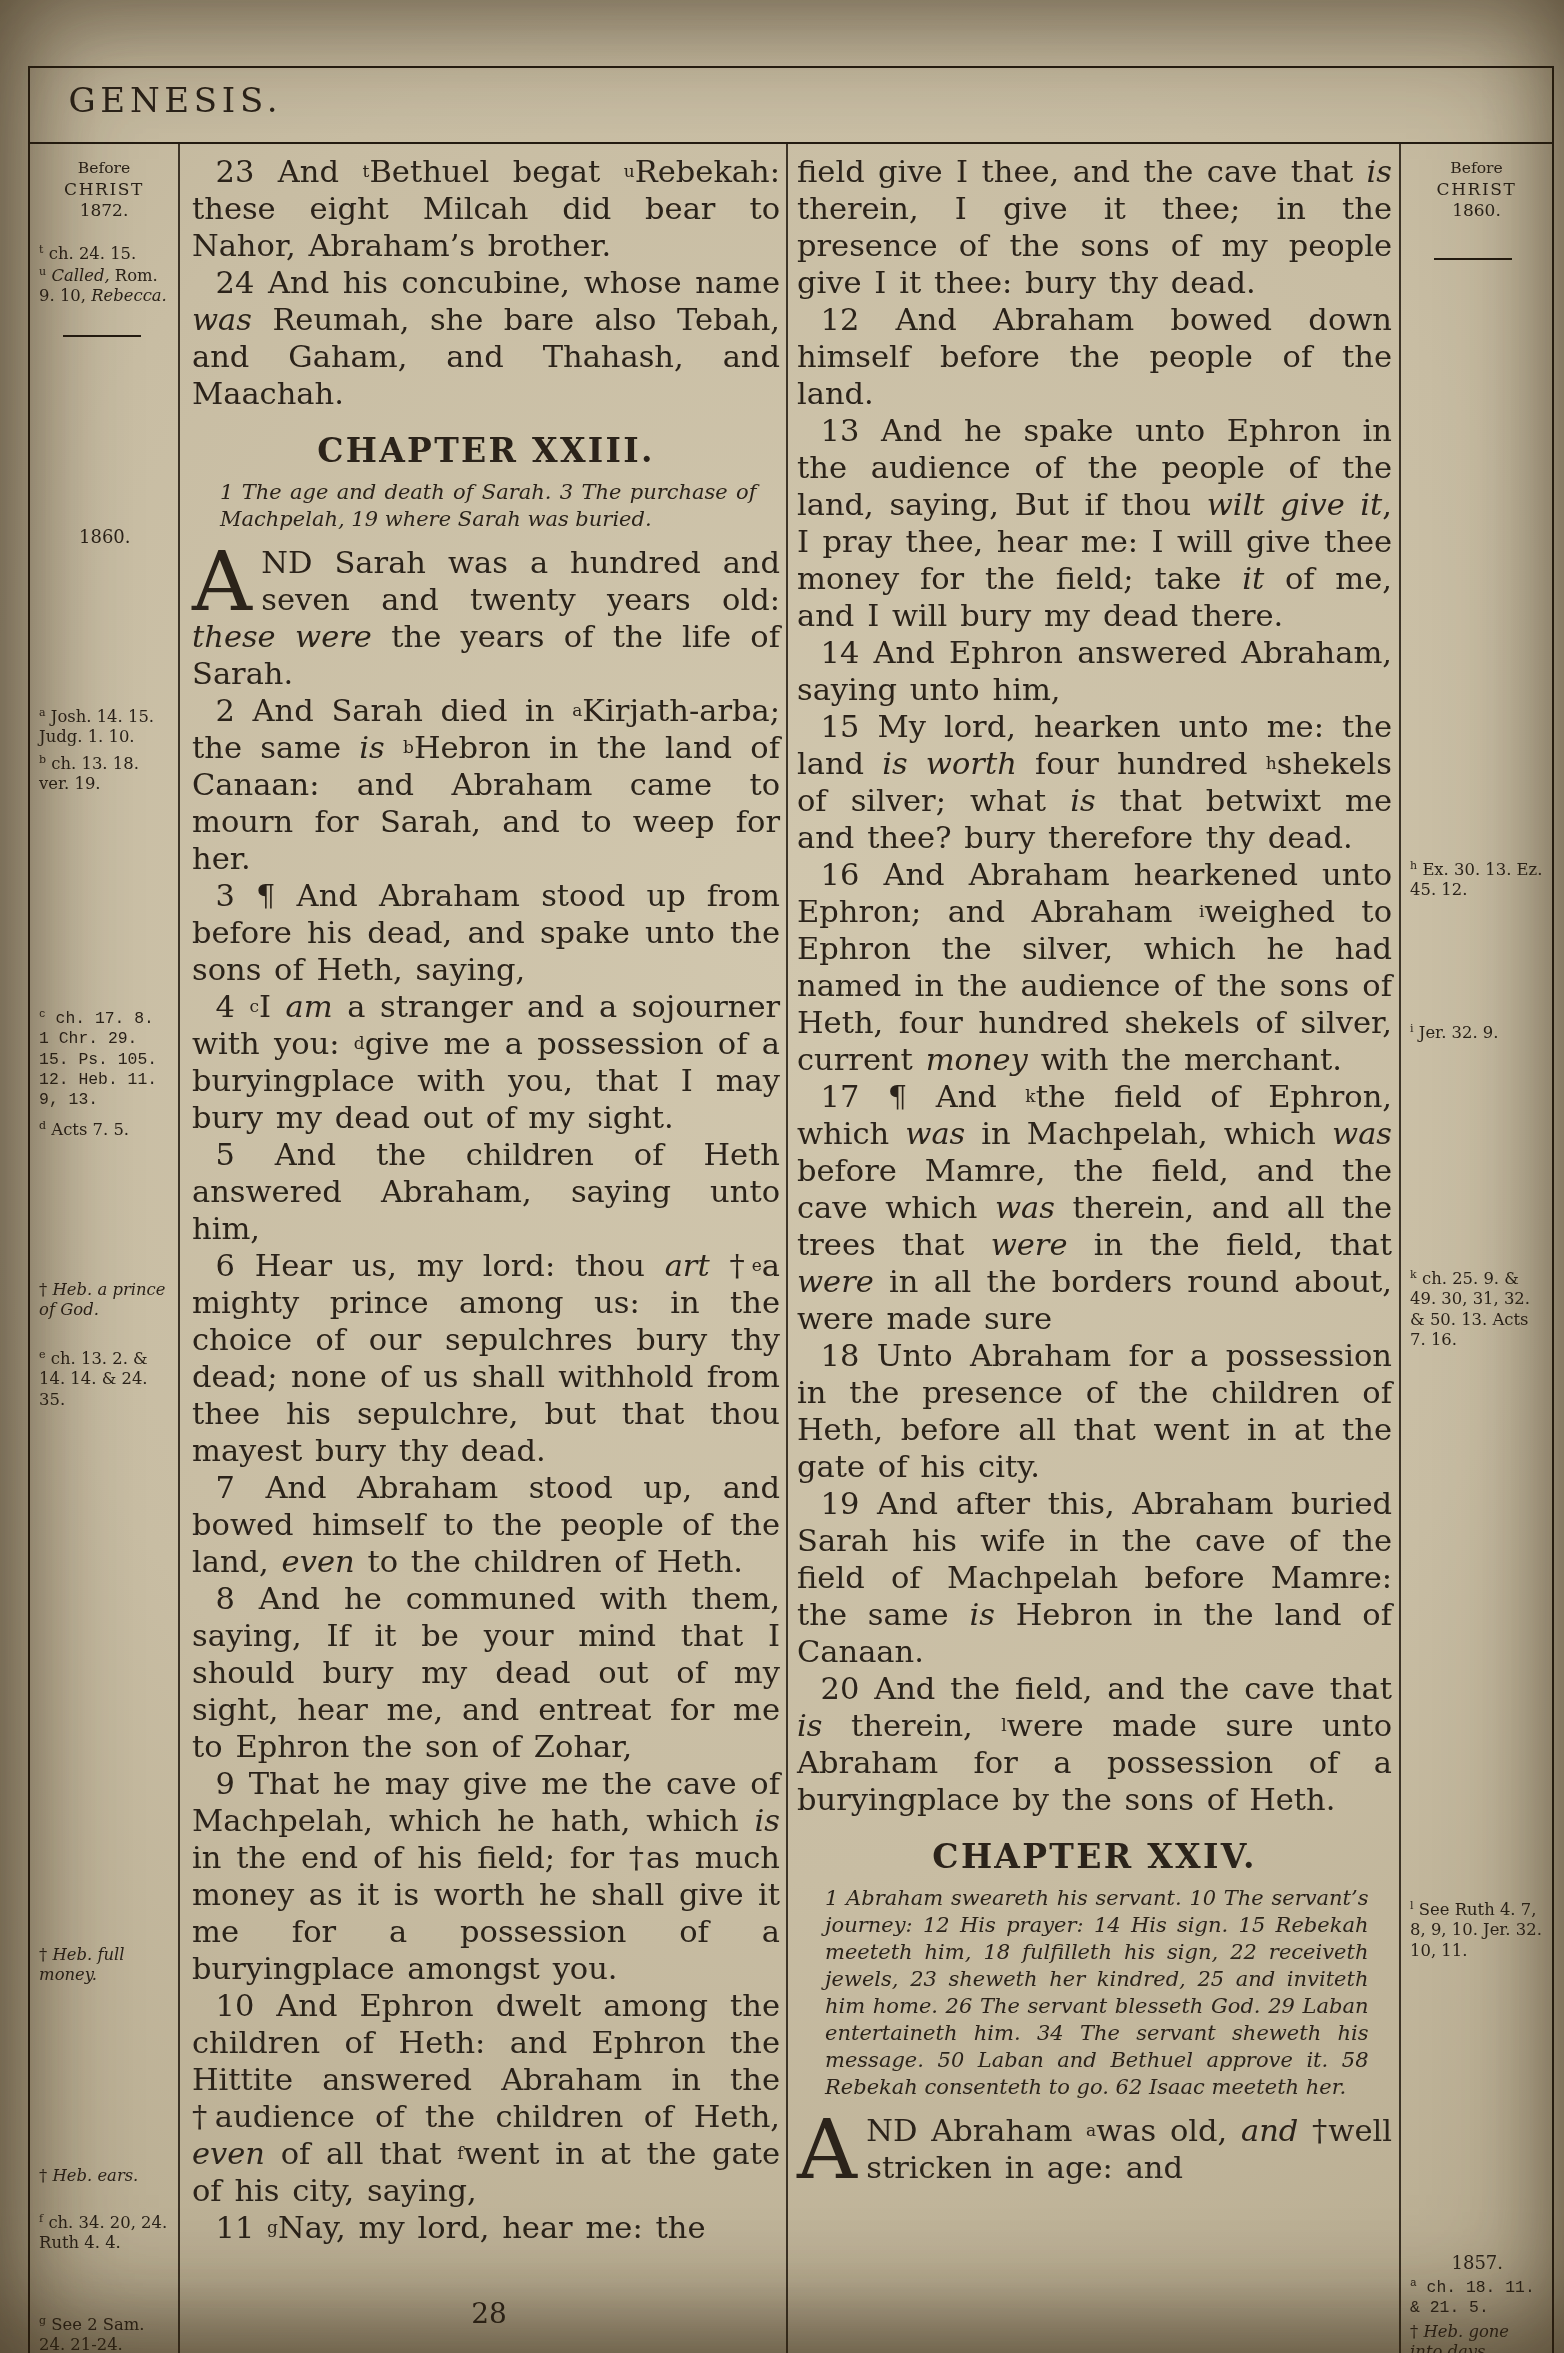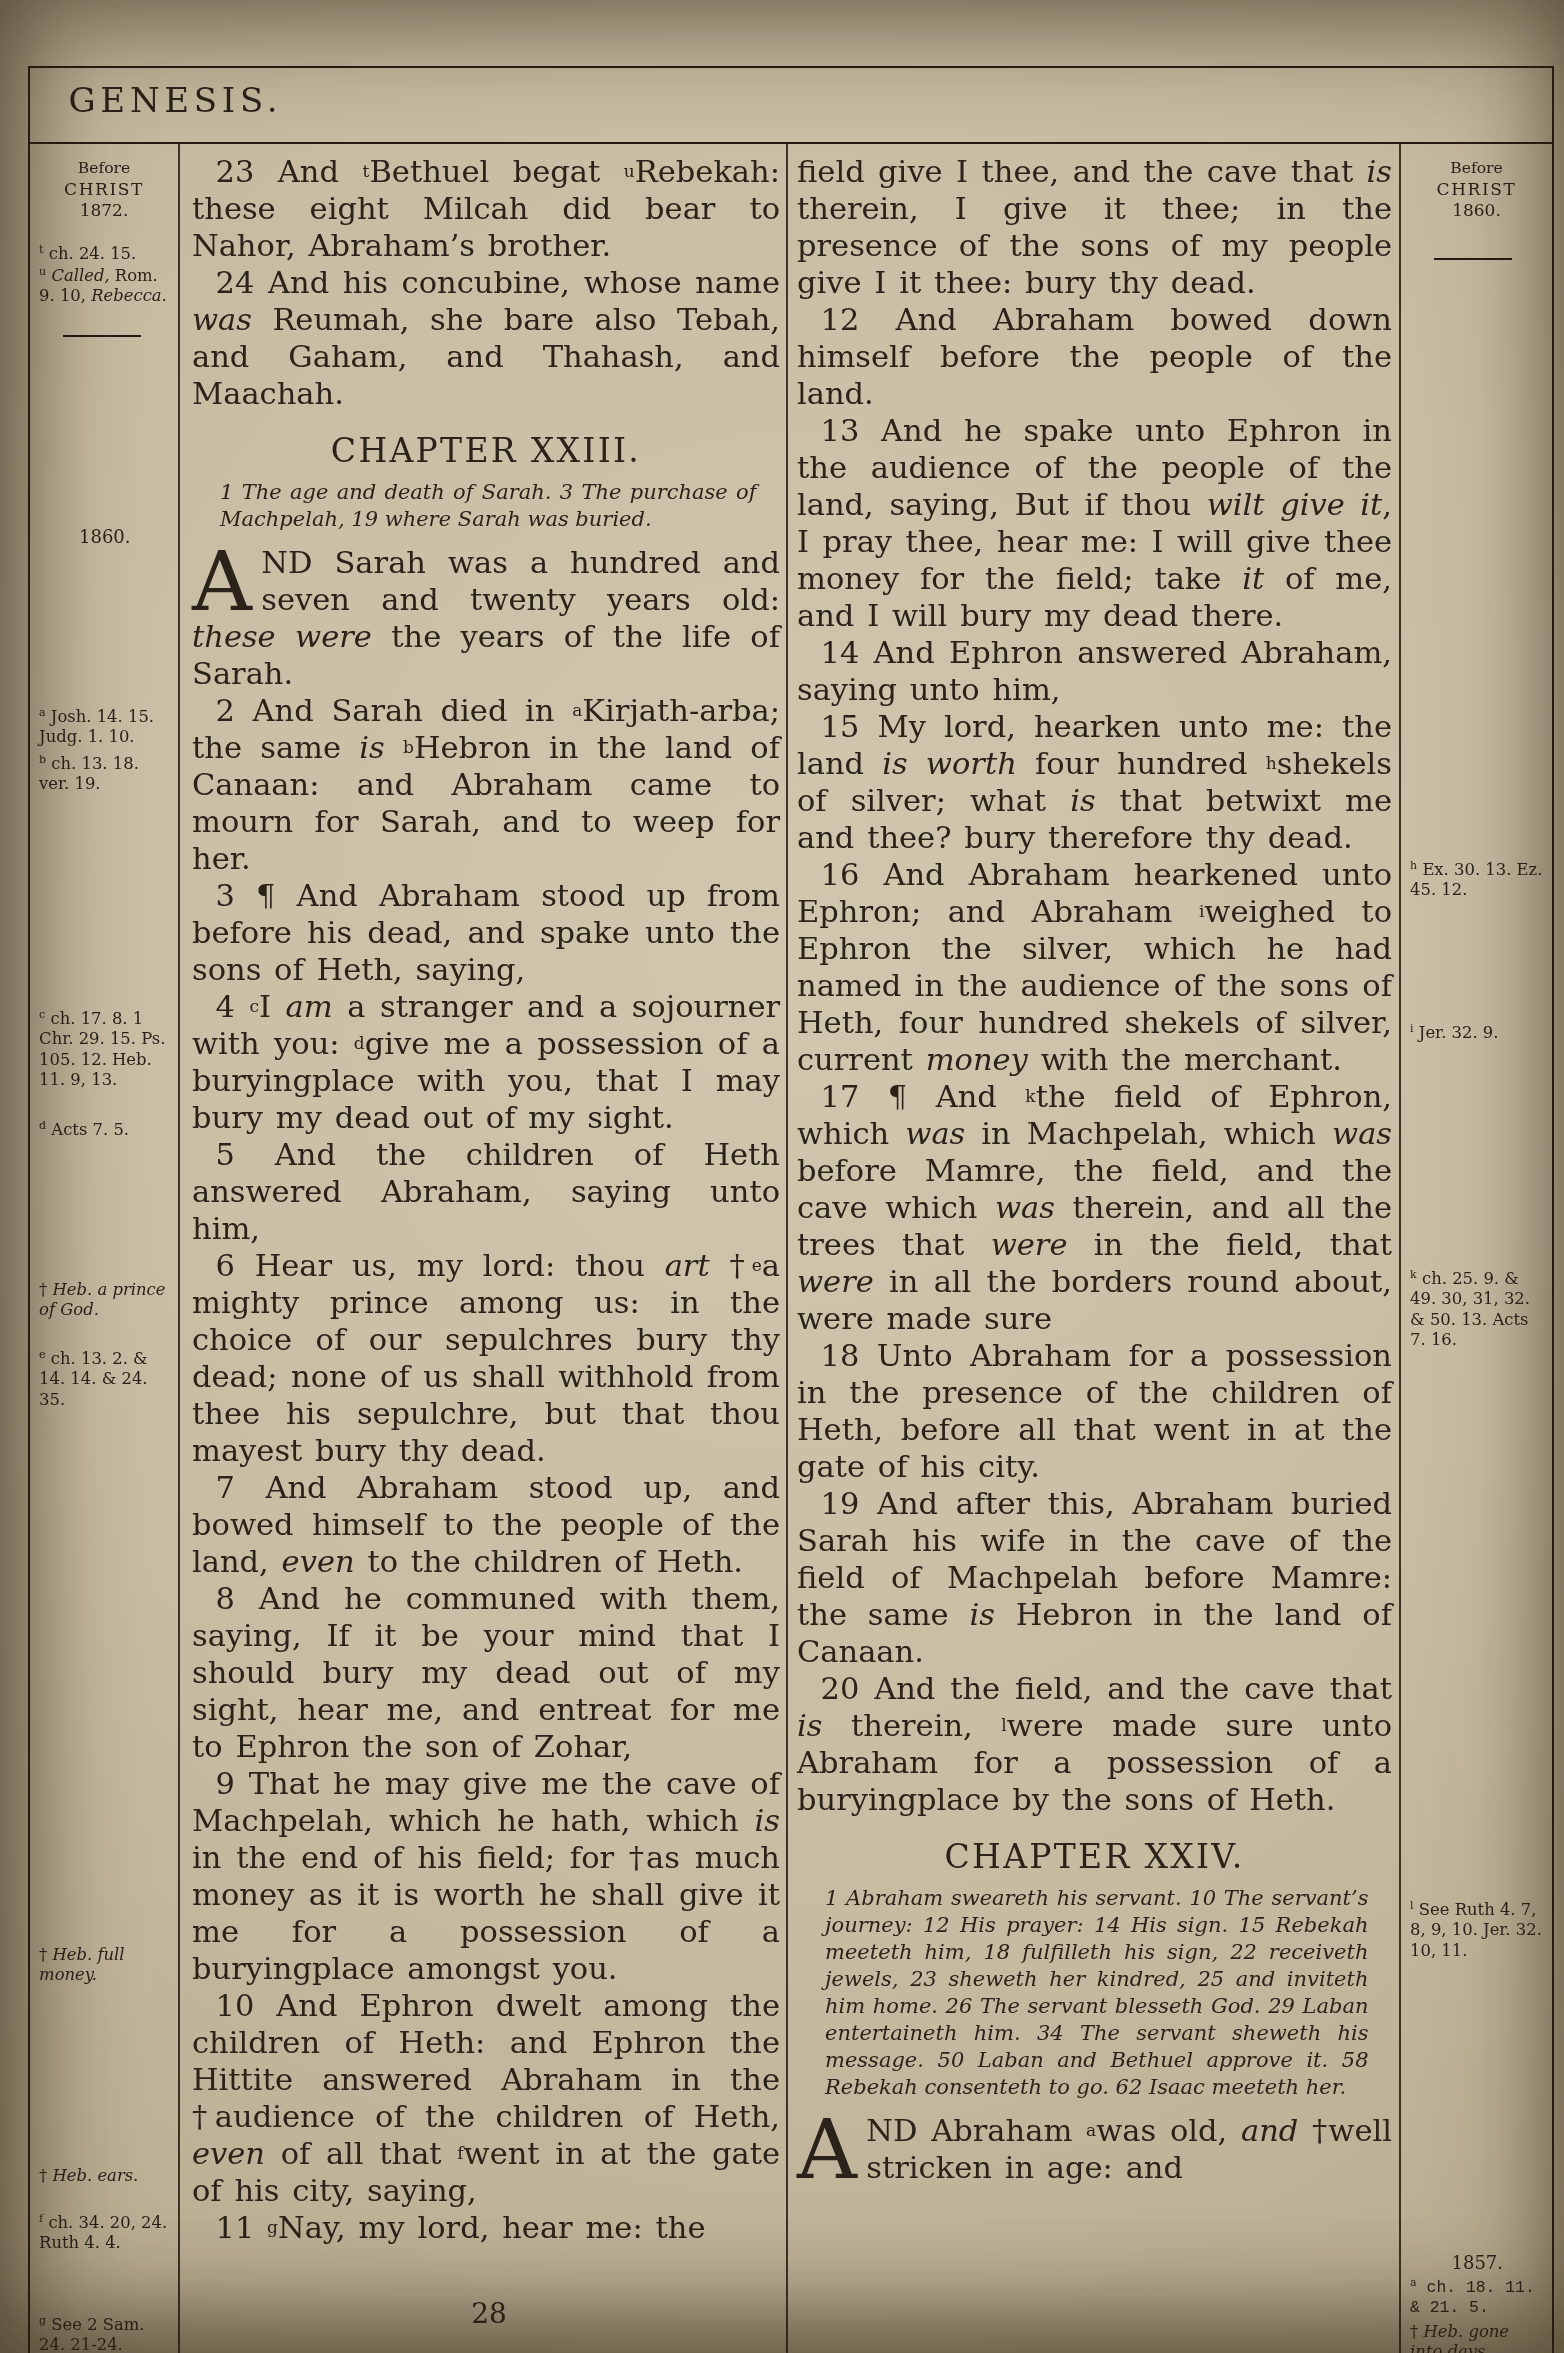--- a/index.html
+++ b/index.html
@@ -136,21 +136,21 @@
   .verse sup {
     font-size: 17px;
     line-height: 0;
     vertical-align: 5.5px;
   }
   .verse i { font-style: italic; }
 
   .chapter-heading {
     margin: 19px 0 9.4px;
     font-size: 33px;
-    font-weight: normal;
+    font-weight: bold;
     letter-spacing: 2.3px;
     text-align: center;
   }
   .chapter-summary {
     margin: 0 0 11px;
     padding: 0 23.5px 0 28px;
     font-style: italic;
     font-size: 21px;
     line-height: 27px;
     text-align: justify;
@@ -193,21 +193,21 @@
       <span class="bc-before">Before</span>
       <span class="bc-christ">CHRIST</span>
       <span class="bc-year">1872.</span>
     </div>
   <div class="margin-note" style="top: 91px;"><sup>t</sup> ch. 24. 15.</div>
       <div class="margin-note" style="top: 113px;"><sup>u</sup> <i>Called,</i> Rom. 9. 10, <i>Rebecca.</i></div>
       <div class="note-rule" style="top: 182px;"></div>
       <div class="margin-note center" style="top: 374px;">1860.</div>
       <div class="margin-note" style="top: 554px;"><sup>a</sup> Josh. 14. 15. Judg. 1. 10.</div>
       <div class="margin-note" style="top: 601px;"><sup>b</sup> ch. 13. 18. ver. 19.</div>
-      <div class="margin-note" style="top: 856px;"><sup>c</sup> ch. 17. 8. 1 Chr. 29. 15. Ps. 105. 12. Heb. 11. 9, 13.</div>
+      <div class="margin-note" style="top: 856px; font-family: Liberation Mono, monospace;"><sup>c</sup> ch. 17. 8. 1 Chr. 29. 15. Ps. 105. 12. Heb. 11. 9, 13.</div>
       <div class="margin-note" style="top: 967px;"><sup>d</sup> Acts 7. 5.</div>
       <div class="margin-note" style="top: 1127px;">† <i>Heb. a prince of God.</i></div>
       <div class="margin-note" style="top: 1196px;"><sup>e</sup> ch. 13. 2. &amp; 14. 14. &amp; 24. 35.</div>
       <div class="margin-note" style="top: 1792px;">† <i>Heb. full money.</i></div>
       <div class="margin-note" style="top: 2013px;">† <i>Heb. ears.</i></div>
       <div class="margin-note" style="top: 2039px; margin-top: 21px;"><sup>f</sup> ch. 34. 20, 24. Ruth 4. 4.</div>
       <div class="margin-note" style="top: 2146px; margin-top: 16px;"><sup>g</sup> See 2 Sam. 24. 21-24.</div>
     </aside>
 
   <section class="col" id="col-left">

